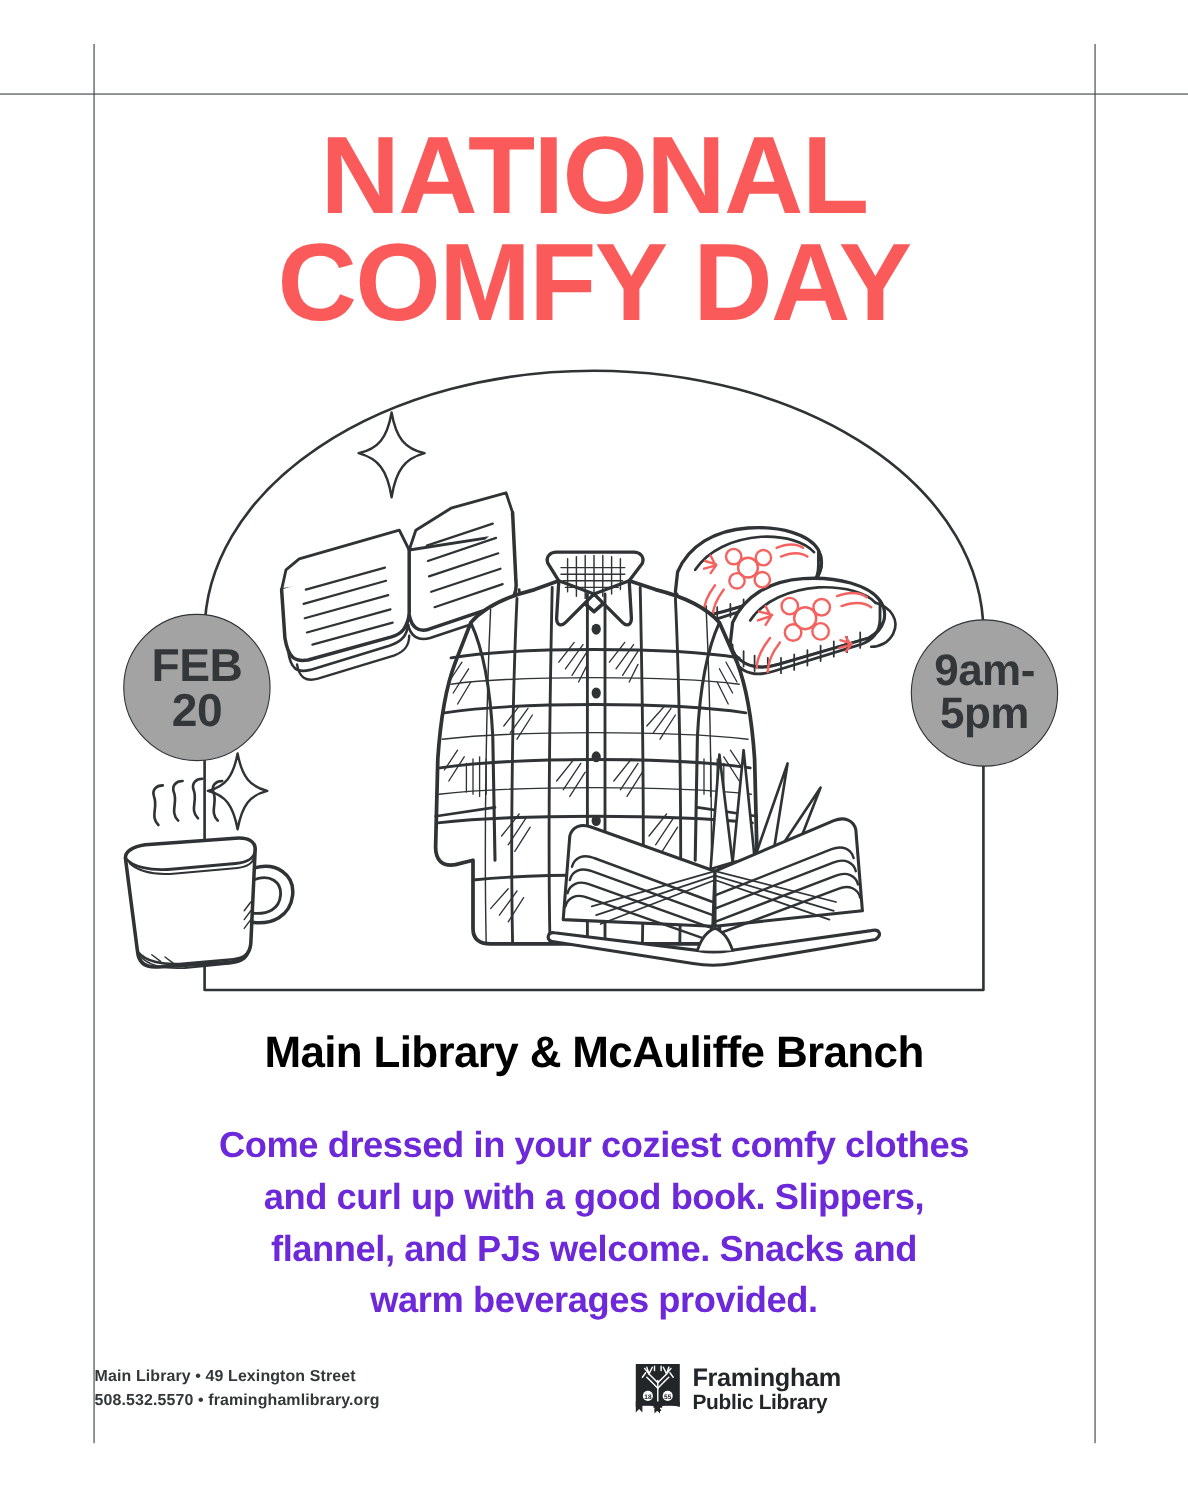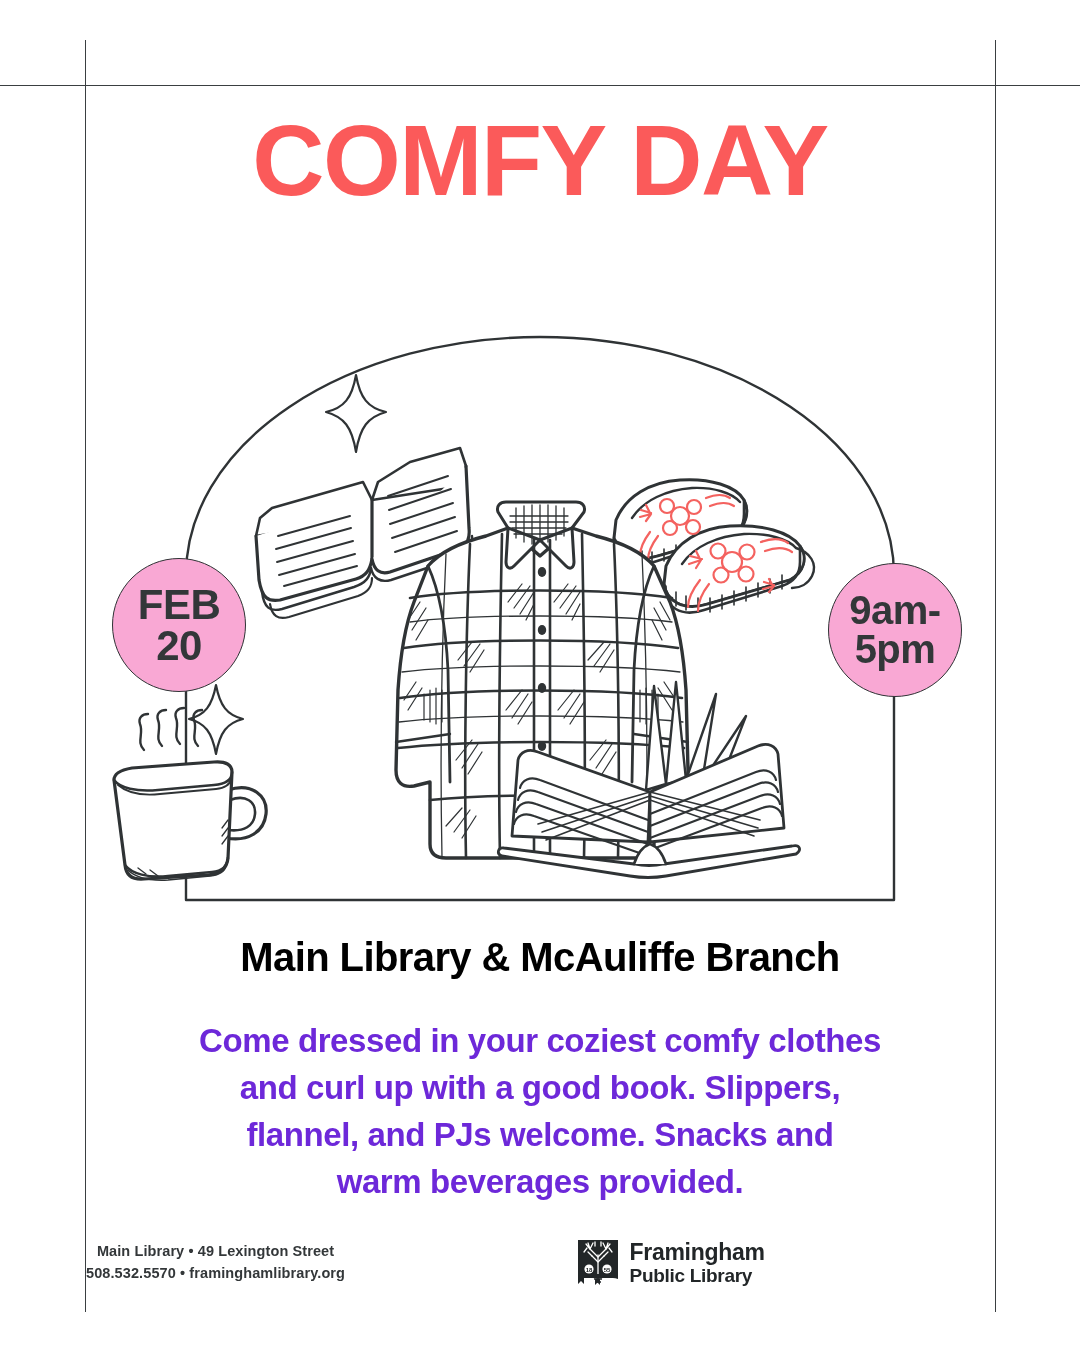--- a/index.html
+++ b/index.html
@@ -62,21 +62,21 @@
     height: 580px;
   }
   .illustration svg { display: block; }
 
   
   .badge {
     position: absolute;
     width: 134px;
     height: 134px;
     border-radius: 50%;
-    background: #f9a8d4;
+    background: #a3a3a3;
     border: 1.8px solid #2f3335;
     display: flex;
     flex-direction: column;
     align-items: center;
     justify-content: center;
     box-sizing: border-box;
   }
   #badge-date { left: 112px; top: 558px; }
   #badge-time { left: 828px; top: 563px; }
   .badge-line {
@@ -129,21 +129,21 @@
   .footer-col {
     font-weight: 700;
     font-size: 14.5px;
     line-height: 1.55;
     letter-spacing: 0.1px;
     color: #333739;
     white-space: nowrap;
   }
   .footer-col.left  { text-align: left;  padding-top: 2px; }
   .footer-col.right { text-align: right; padding-top: 2px; }
-  .footer-col span { display: block; text-align: center; }
+  .footer-col span { display: block; }
 
   .logo {
     display: flex;
     align-items: center;
     gap: 9px;
   }
   .logo-mark { width: 46px; height: 50px; display: block; }
   .logo-word {
     font-weight: 700;
     color: #222628;
@@ -154,20 +154,21 @@
   .logo-word .l2 { display: block; font-size: 19px; margin-top: 2px; }
 </style>
 </head>
 <body>
 
 <div class="crop-h" id="crop-h-top"></div>
 <div class="crop-v" id="crop-v-left"></div>
 <div class="crop-v" id="crop-v-right"></div>
 
 <div class="title-block">
+  <span class="title-line">NATIONAL</span>
   <span class="title-line">COMFY DAY</span>
 </div>
 
 <div class="illustration">
   <svg width="860" height="580" viewBox="0 0 860 580" fill="none" xmlns="http://www.w3.org/2000/svg">
 
     <path d="M76 570 L76 245 A354 238 0 0 1 784 245 L784 570 Z" fill="none" stroke="#2f3335" stroke-width="2.4" stroke-linejoin="round"></path>
 
     <g stroke="#2f3335" stroke-width="2.2" fill="none" stroke-linejoin="round">
       <path d="M246 45 C250 68 258 78 276 82 C258 87 250 97 246 122 C242 97 234 87 216 82 C234 78 242 68 246 45 Z"></path>

